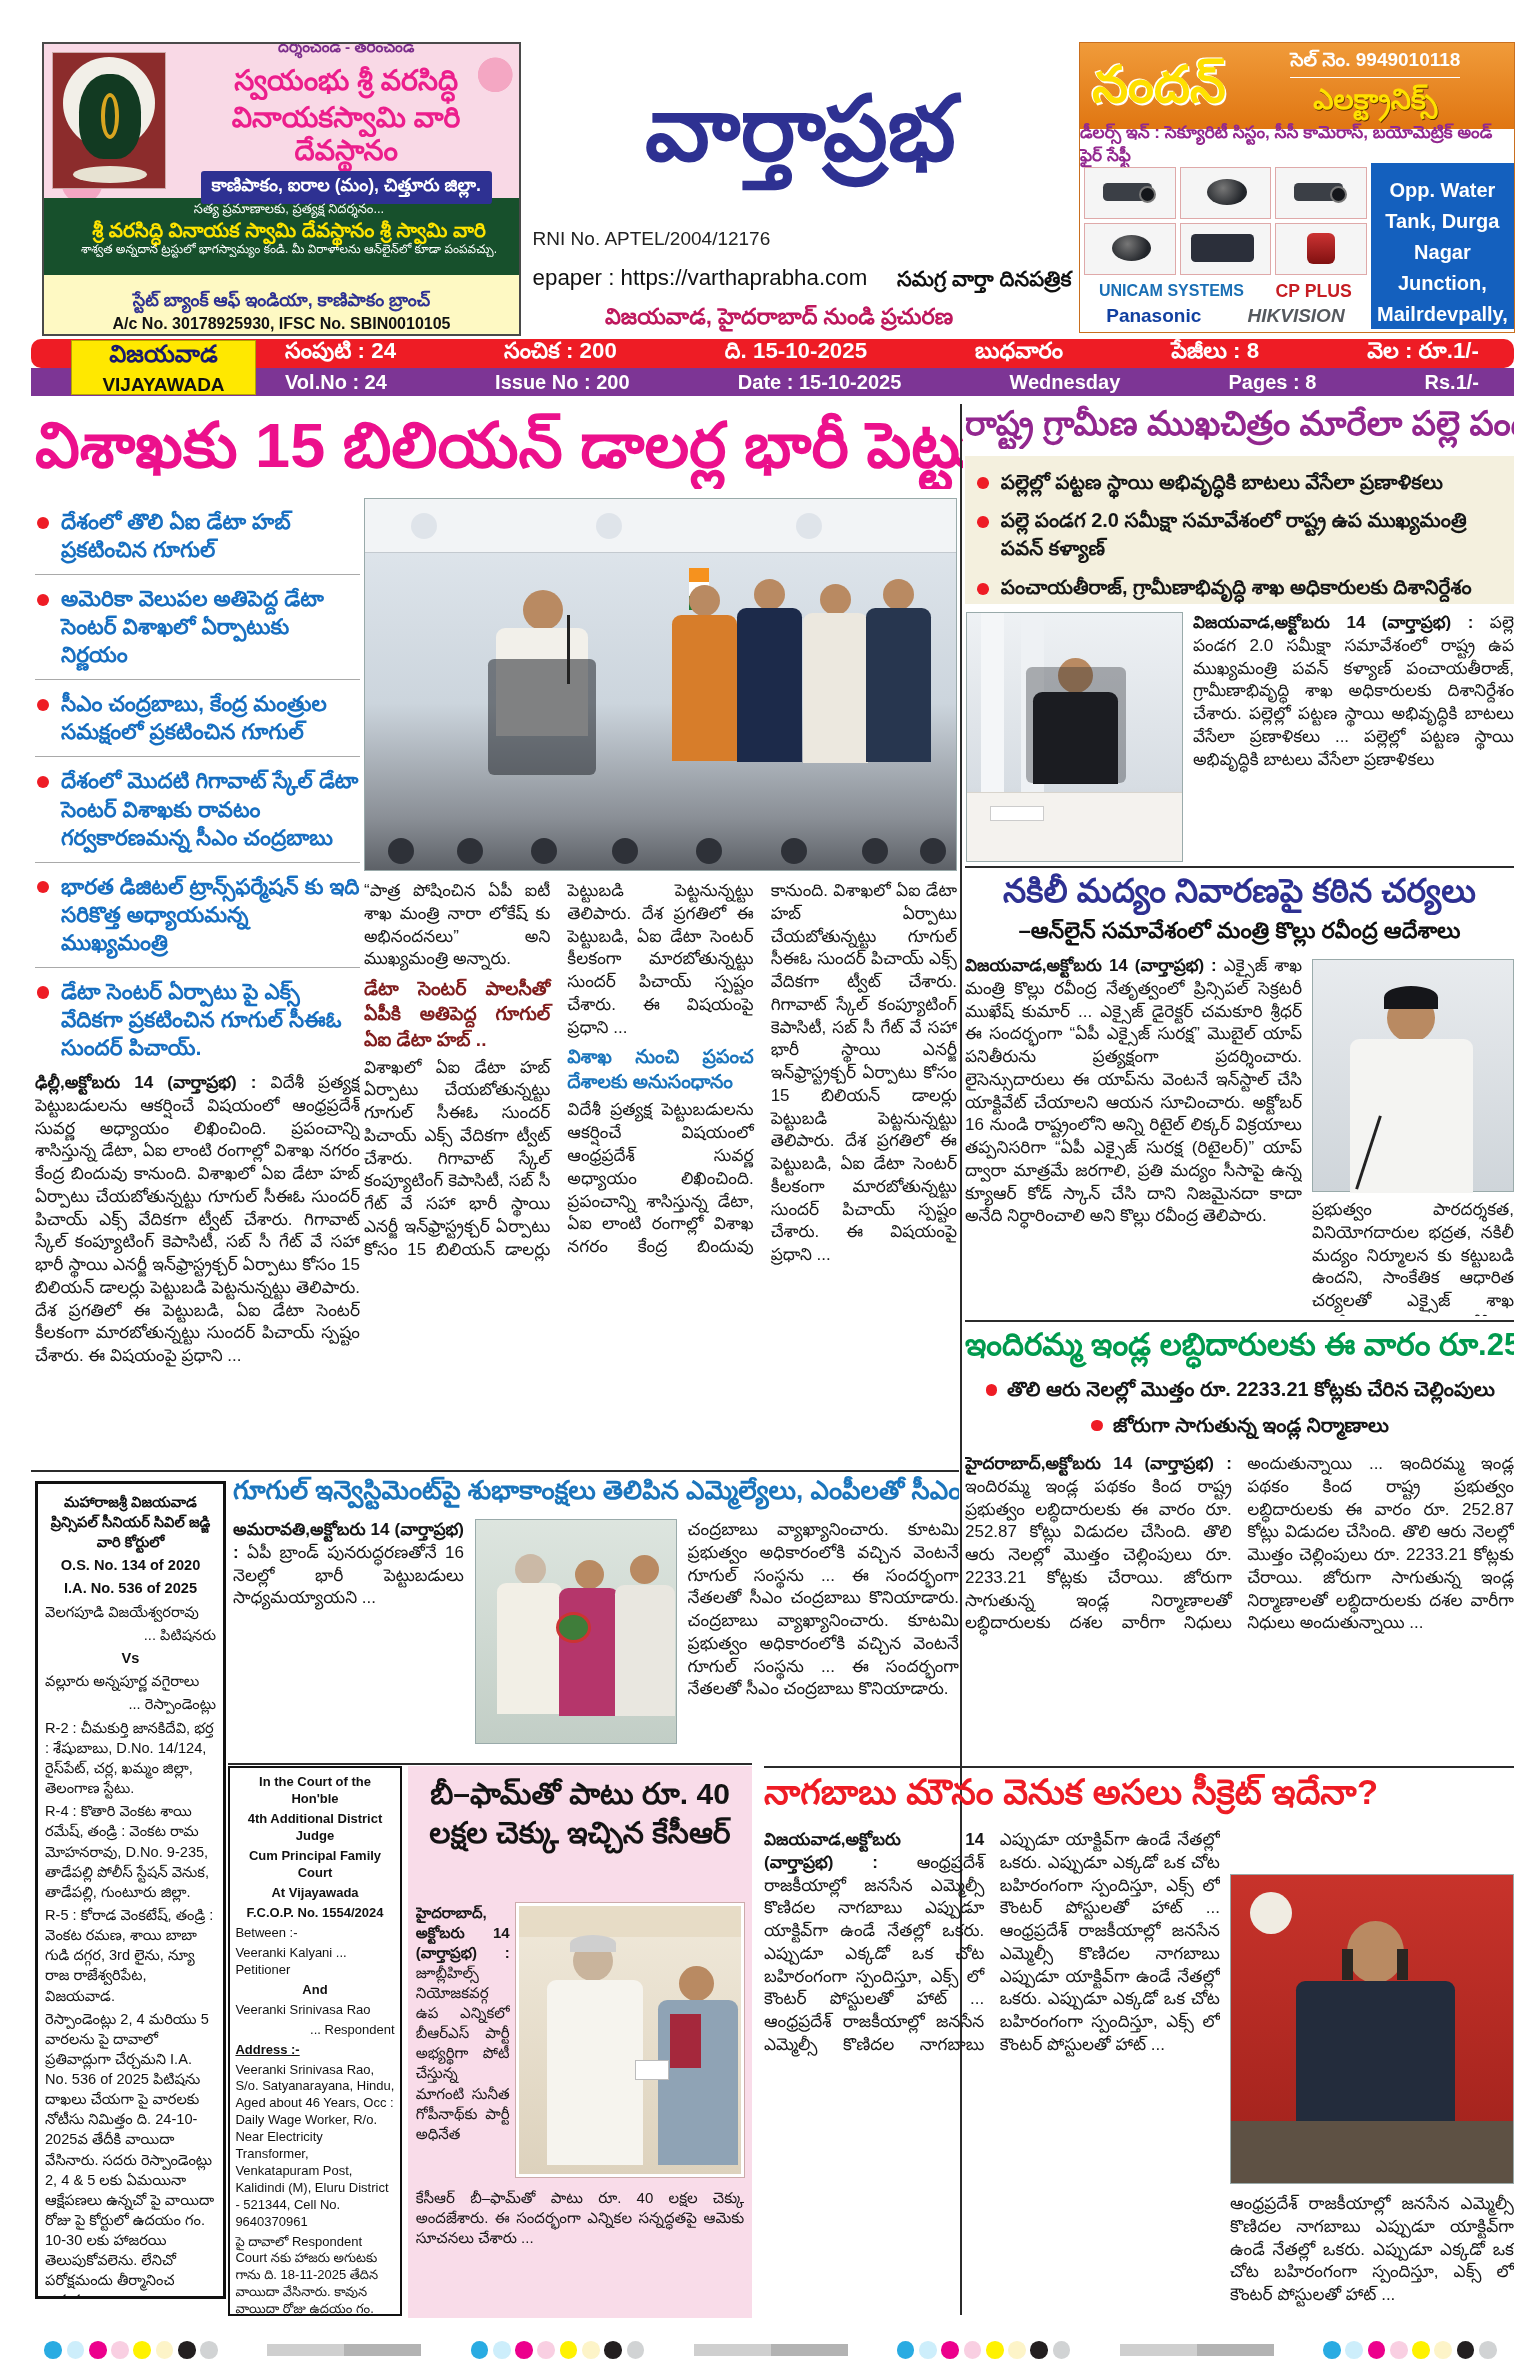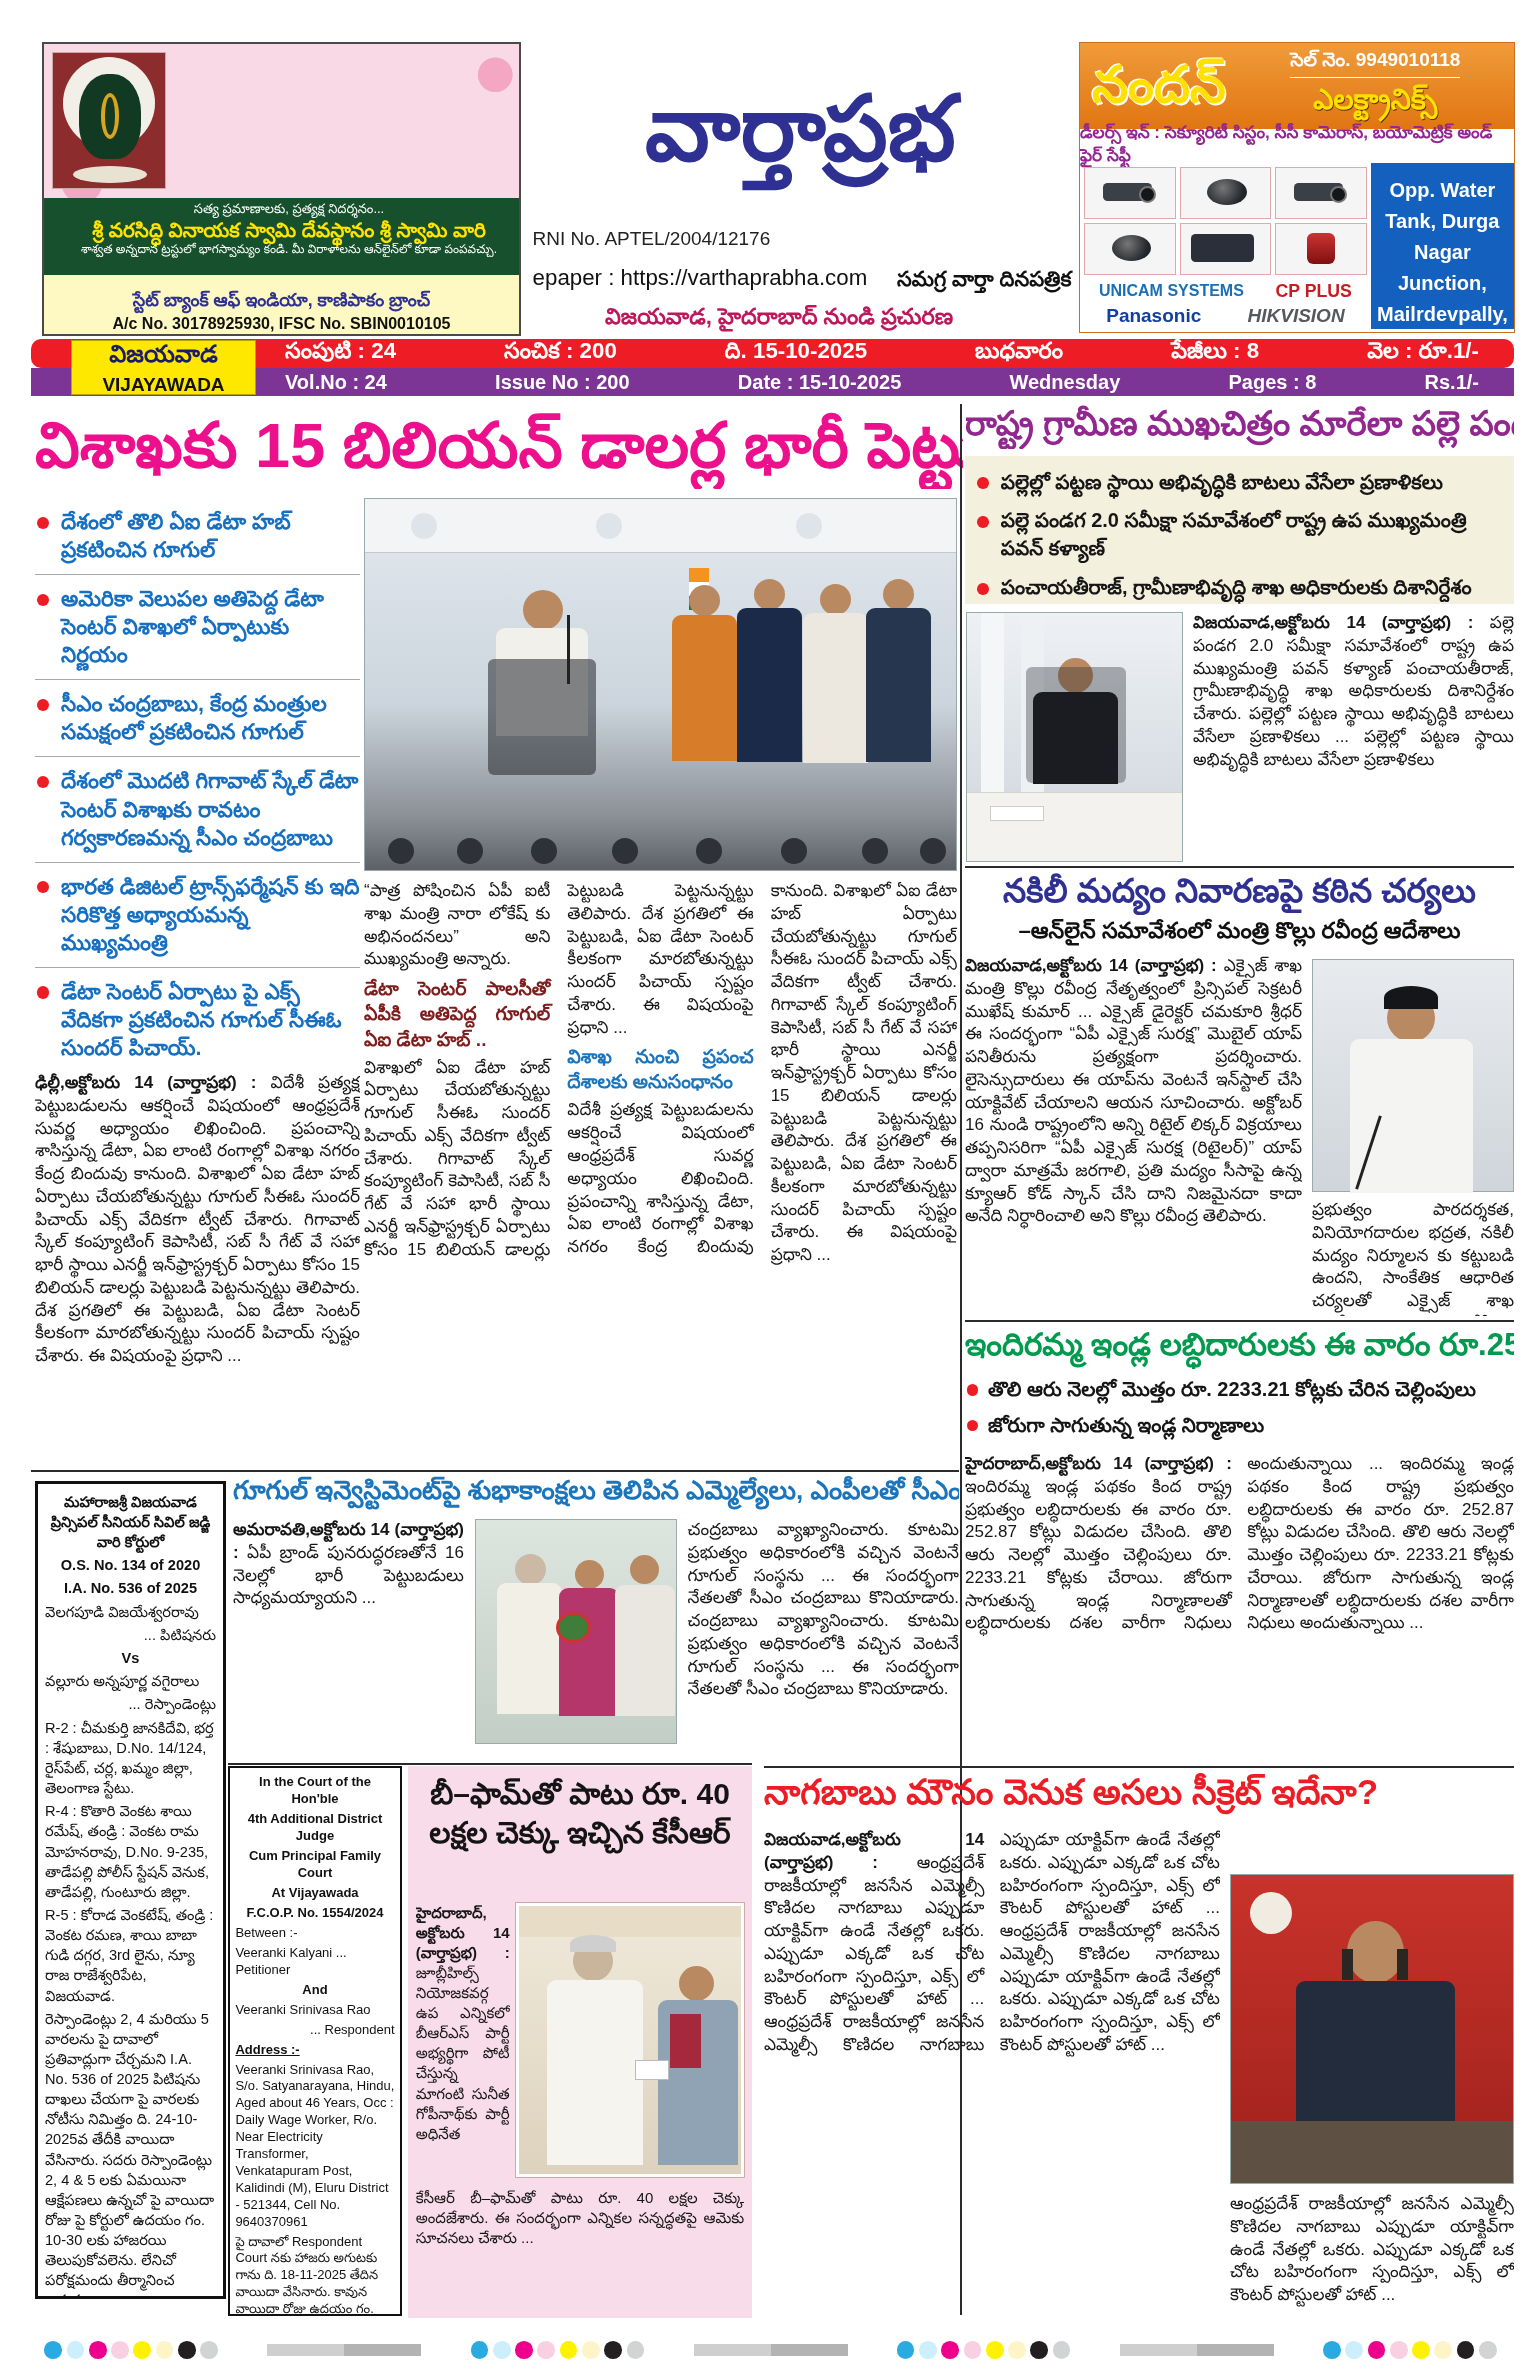--- a/index.html
+++ b/index.html
@@ -111,21 +111,21 @@
   .palle-bullets div { position:relative; padding:5.4px 0 5.4px 25px; color:#161616; font-size:20px; font-weight:700; }
   .palle-bullets div::before { content:''; position:absolute; left:1.5px; top:12.3px; width:11.6px; height:11.6px; border-radius:50%; background:#ee1c25; }
   .palle-text { left:1193px; top:612px; width:321px; height:250px; }
 
   .liquor-head { left:965px; top:872px; width:549px; height:43px; color:#2e3192; font-size:33px; font-weight:900; white-space:nowrap; text-align:center; }
   .liquor-sub { left:965px; top:918px; width:549px; height:31px; font-size:22.3px; font-weight:800; color:#111; text-align:center; }
   .liquor-left { left:965px; top:955px; width:337px; height:361px; }
   .liquor-right-text { left:1312px; top:1199px; width:202px; height:117px; }
 
   .indi-head { left:965px; top:1327px; width:549px; height:42px; color:#019a4e; font-size:31px; font-weight:900; white-space:nowrap; }
-  .indi-bullets { left:965px; top:1374px; width:549px; height:74px; text-align:left; }
+  .indi-bullets { left:965px; top:1374px; width:549px; height:74px; text-align:center; }
   .indi-bullets div { position:relative; display:inline-block; padding:3.9px 0 3.9px 23px; color:#161616; font-size:20px; font-weight:700; }
   .indi-bullets div::before { content:''; position:absolute; left:1.5px; top:10px; width:11.6px; height:11.6px; border-radius:50%; background:#ee1c25; }
   .indi-body { left:965px; top:1453px; width:549px; height:305px; column-count:2; column-gap:15.4px; }
 
   .naga-head { left:764px; top:1772px; width:750px; height:48px; color:#ee1c25; font-size:35px; font-weight:900; white-space:nowrap; }
   .naga-left { left:764px; top:1829px; width:456px; height:484px; column-count:2; column-gap:15.4px; }
   .naga-below { left:1230px; top:2193px; width:284px; height:120px; }
 
   
   .legal1 { left:35px; top:1481px; width:191px; height:818px; border:3.1px solid #111; padding:7.7px 7px; font-size:14.6px; line-height:1.38; color:#111; }
@@ -157,20 +157,26 @@
 
 <div id="page">
 
   <div class="abs temple-ad">
     <div class="ta-top">
       <div class="ta-img">
         <div class="ta-arch"></div>
         <div class="ta-ganesh"></div>
         <div class="ta-garland"></div>
         <div class="ta-offer"></div>
+      </div>
+      <div class="ta-texts">
+        <div class="ta-note">దర్శించండి - తరించండి</div>
+        <div class="ta-title">స్వయంభు శ్రీ వరసిద్ధి</div>
+        <div class="ta-title">వినాయకస్వామి వారి దేవస్థానం</div>
+        <div class="ta-loc">కాణిపాకం, ఐరాల (మం), చిత్తూరు జిల్లా.</div>
       </div>
     </div>
     <div class="ta-green">
       <div class="ta-gnote">సత్య ప్రమాణాలకు, ప్రత్యక్ష నిదర్శనం...</div>
       <div class="ta-gtitle">శ్రీ వరసిద్ధి వినాయక స్వామి దేవస్థానం శ్రీ స్వామి వారి</div>
       <div class="ta-gsub">శాశ్వత అన్నదాన ట్రస్టులో భాగస్వామ్యం కండి. మీ విరాళాలను ఆన్‌లైన్‌లో కూడా పంపవచ్చు.</div>
     </div>
     <div class="ta-bank">
       <div class="ta-bankline">స్టేట్ బ్యాంక్ ఆఫ్ ఇండియా, కాణిపాకం బ్రాంచ్</div>
       <div class="ta-account">A/c No. 30178925930, IFSC No. SBIN0010105</div>

